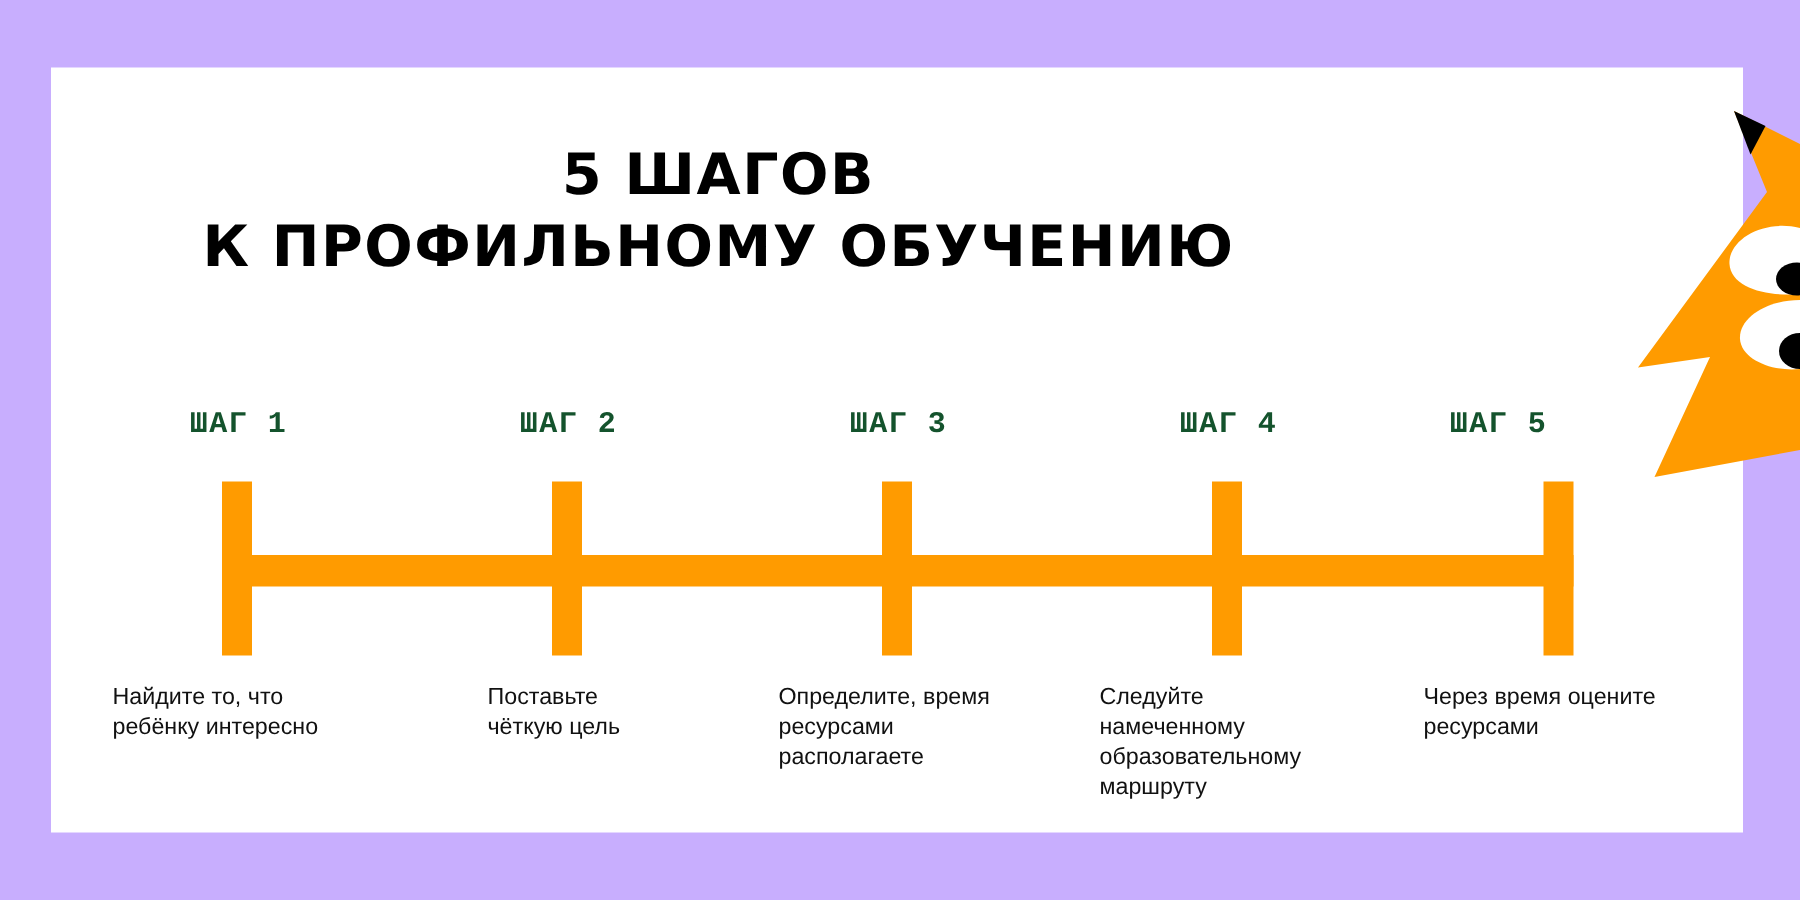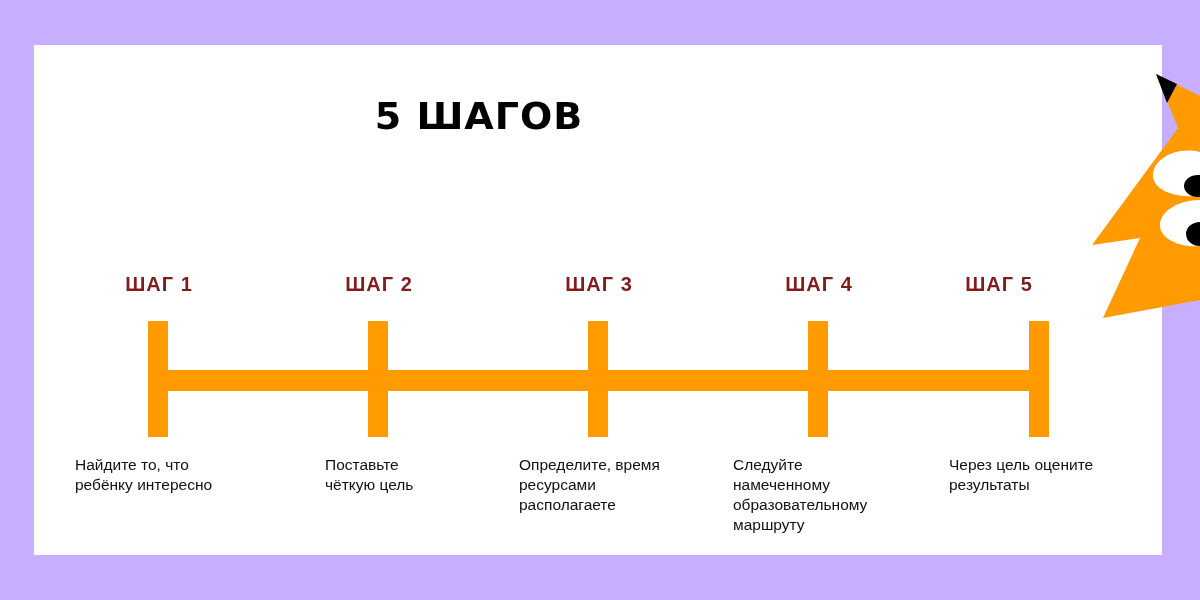--- a/index.html
+++ b/index.html
@@ -16,22 +16,22 @@
   }
   .title {
     position: absolute; left: 0; top: 92px; width: 958px;
     text-align: center; color: #000;
     font-family: "DejaVu Sans", sans-serif;
     font-weight: bold; font-size: 38px; line-height: 48px;
     letter-spacing: 1px;
   }
   .step-label {
     position: absolute; top: 270px; width: 180px; margin-left: -90px;
-    text-align: center; color: #7f1d1d;
-    font-family: Liberation Sans, sans-serif; font-weight: bold;
+    text-align: center; color: #14532d;
+    font-family: Liberation Mono, monospace; font-weight: bold;
     font-size: 20px; letter-spacing: 1px; line-height: 28px;
   }
   .bar {
     position: absolute; left: 148px; top: 370px; width: 901px; height: 21px;
     background: #ff9b00;
   }
   .tick {
     position: absolute; top: 321px; width: 20px; height: 116px;
     margin-left: -10px; background: #ff9b00;
   }
@@ -43,20 +43,21 @@
   }
   .mascot { position: absolute; left: 0; top: 0; width: 1200px; height: 600px; pointer-events: none; }
 </style>
 </head>
 <body>
 
 <div class="panel"></div>
 
 <div class="title">
   <div>5 ШАГОВ</div>
+  <div>К ПРОФИЛЬНОМУ ОБУЧЕНИЮ</div>
 </div>
 
 <div>
   <div class="bar"></div>
 
   <div class="tick" style="left:158px"></div>
   <div class="tick" style="left:378px"></div>
   <div class="tick" style="left:598px"></div>
   <div class="tick" style="left:818px"></div>
   <div class="tick" style="left:1039px"></div>
@@ -64,21 +65,21 @@
   <div class="step-label" style="left:159px">ШАГ 1</div>
   <div class="step-label" style="left:379px">ШАГ 2</div>
   <div class="step-label" style="left:599px">ШАГ 3</div>
   <div class="step-label" style="left:819px">ШАГ 4</div>
   <div class="step-label" style="left:999px">ШАГ 5</div>
 
   <div class="desc" style="left:160px; width:170px; margin-left:-85px">Найдите то, что ребёнку интересно</div>
   <div class="desc" style="left:380px; width:110px; margin-left:-55px">Поставьте чёткую цель</div>
   <div class="desc" style="left:599px; width:160px; margin-left:-80px">Определите, время ресурсами располагаете</div>
   <div class="desc" style="left:818px; width:170px; margin-left:-85px">Следуйте намеченному образовательному маршруту</div>
-  <div class="desc" style="left:1039px; width:180px; margin-left:-90px">Через цель оцените результаты</div>
+  <div class="desc" style="left:1039px; width:180px; margin-left:-90px">Через время оцените ресурсами</div>
 </div>
 
 <svg class="mascot" viewBox="0 0 1200 600" width="1200" height="600">
 
   <polygon points="1156,74 1200,96 1200,300 1103,318 1140,238 1092,245 1178,128" fill="#ff9b00"></polygon>
 
   <polygon points="1156,74 1177,84 1167,103" fill="#000000"></polygon>
 
   <path d="M1200,152 C1175,146 1152,160 1153,176 C1154,192 1178,198 1200,196 Z" fill="#ffffff"></path>
   <ellipse cx="1198" cy="186" rx="14" ry="11" fill="#000000"></ellipse>

